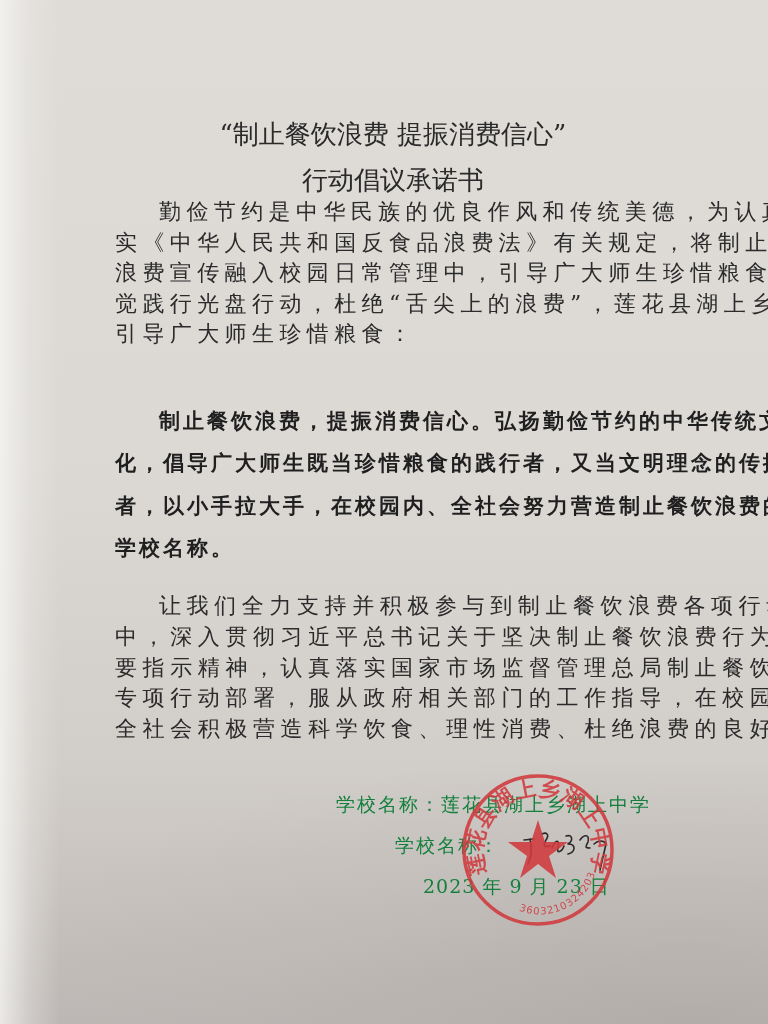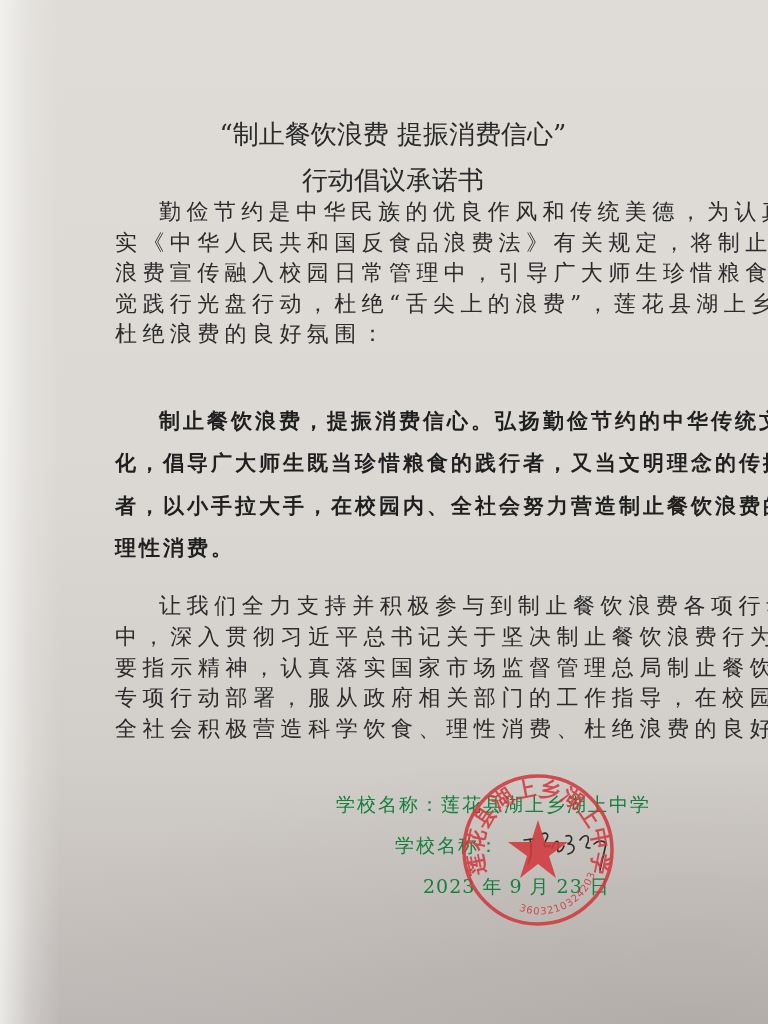--- a/index.html
+++ b/index.html
@@ -96,28 +96,28 @@
 <div class="paper-shade-bottom-right"></div>
 
 <div class="title title-1">“制止餐饮浪费 提振消费信心”</div>
 <div class="title title-2">行动倡议承诺书</div>
 
 <div class="para para-1">
   <span class="line indent">勤俭节约是中华民族的优良作风和传统美德，为认真落</span>
   <span class="line">实《中华人民共和国反食品浪费法》有关规定，将制止餐饮</span>
   <span class="line">浪费宣传融入校园日常管理中，引导广大师生珍惜粮食，自</span>
   <span class="line">觉践行光盘行动，杜绝“舌尖上的浪费”，莲花县湖上乡湖</span>
-  <span class="line">杜绝浪费的良好氛围：</span>
+  <span class="line">引导广大师生珍惜粮食：</span>
 </div>
 
 <div class="para para-2">
   <span class="line indent">制止餐饮浪费，提振消费信心。弘扬勤俭节约的中华传统文</span>
   <span class="line">化，倡导广大师生既当珍惜粮食的践行者，又当文明理念的传播</span>
   <span class="line">者，以小手拉大手，在校园内、全社会努力营造制止餐饮浪费的</span>
-  <span class="line">理性消费。</span>
+  <span class="line">学校名称。</span>
 </div>
 
 <div class="para para-3">
   <span class="line indent">让我们全力支持并积极参与到制止餐饮浪费各项行动</span>
   <span class="line">中，深入贯彻习近平总书记关于坚决制止餐饮浪费行为的重</span>
   <span class="line">要指示精神，认真落实国家市场监督管理总局制止餐饮浪费</span>
   <span class="line">专项行动部署，服从政府相关部门的工作指导，在校园内、</span>
   <span class="line">全社会积极营造科学饮食、理性消费、杜绝浪费的良好氛围。</span>
 </div>
 

